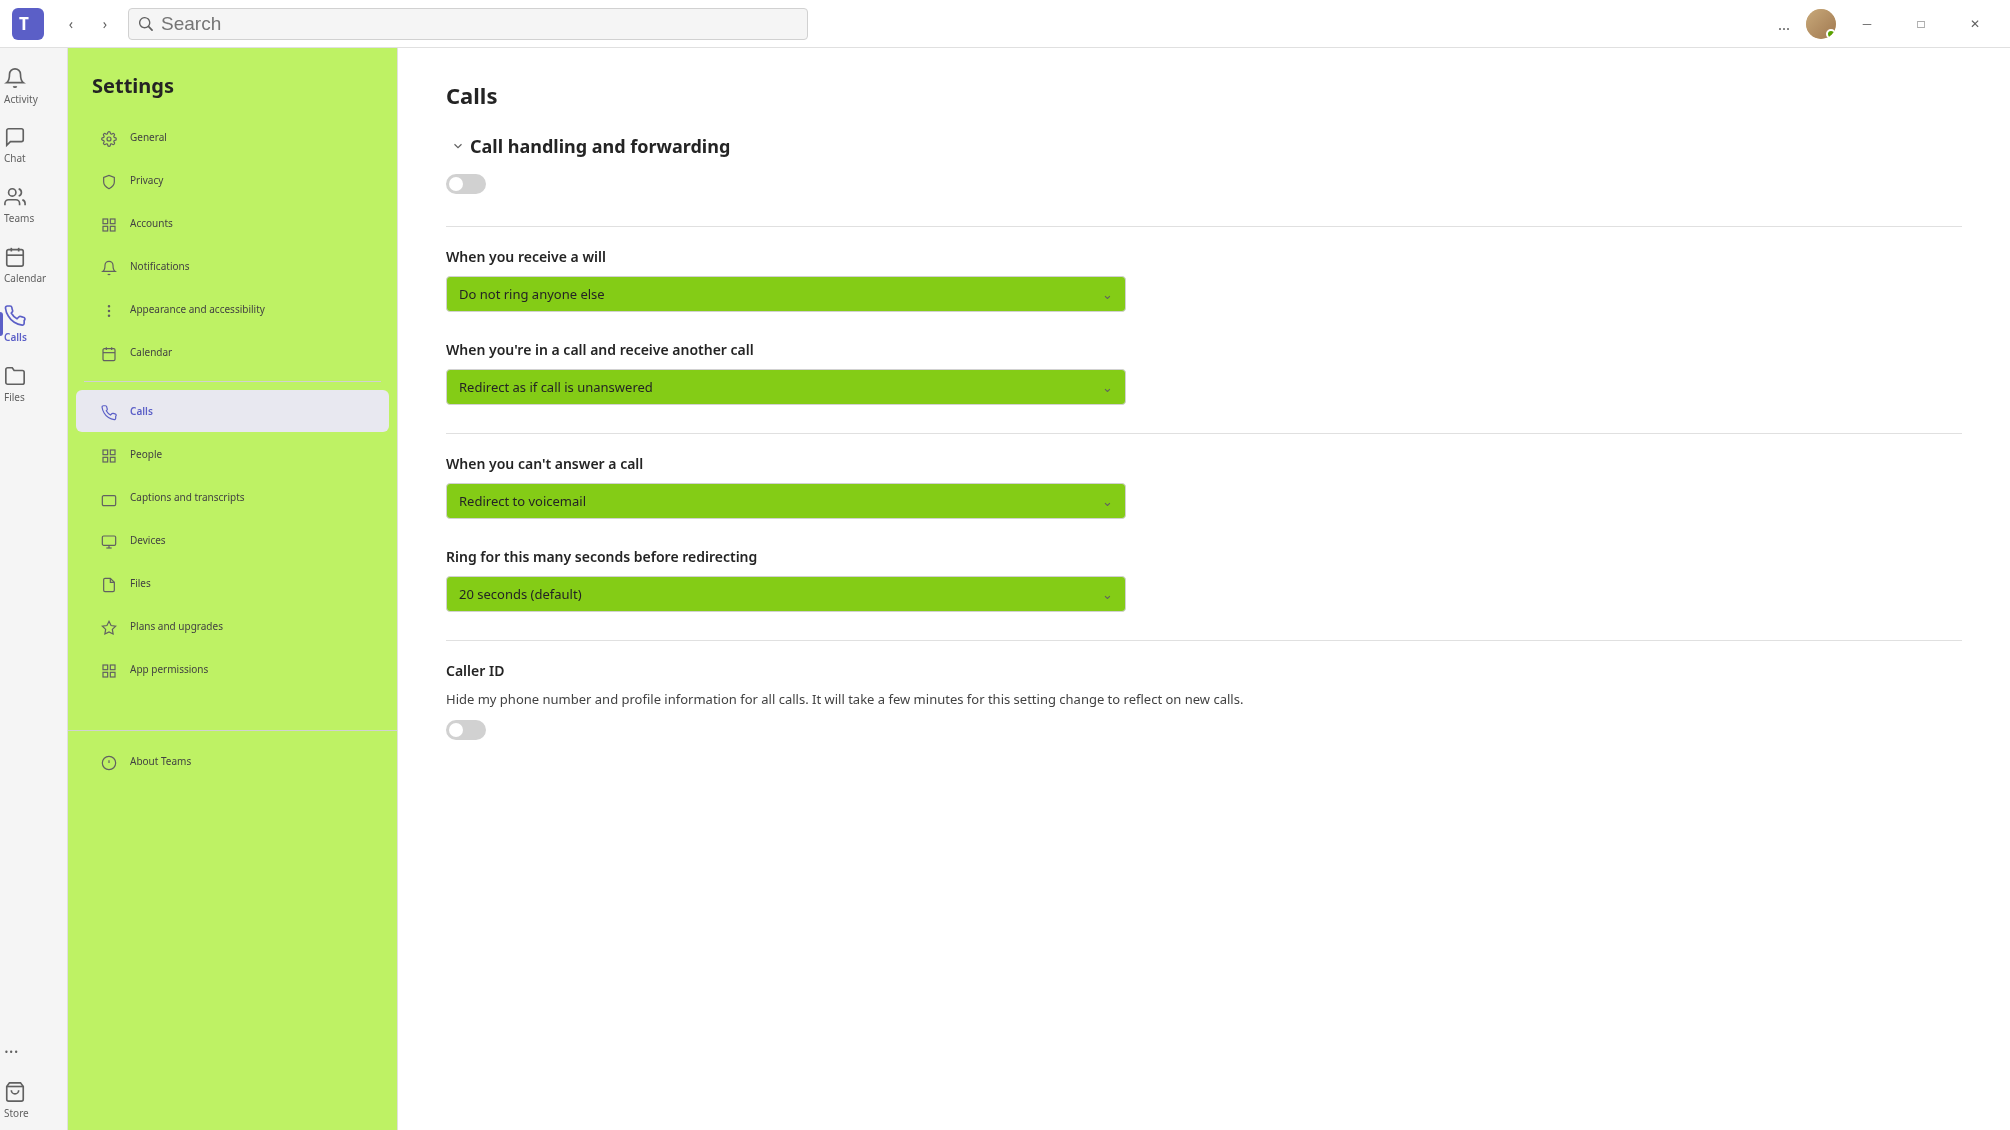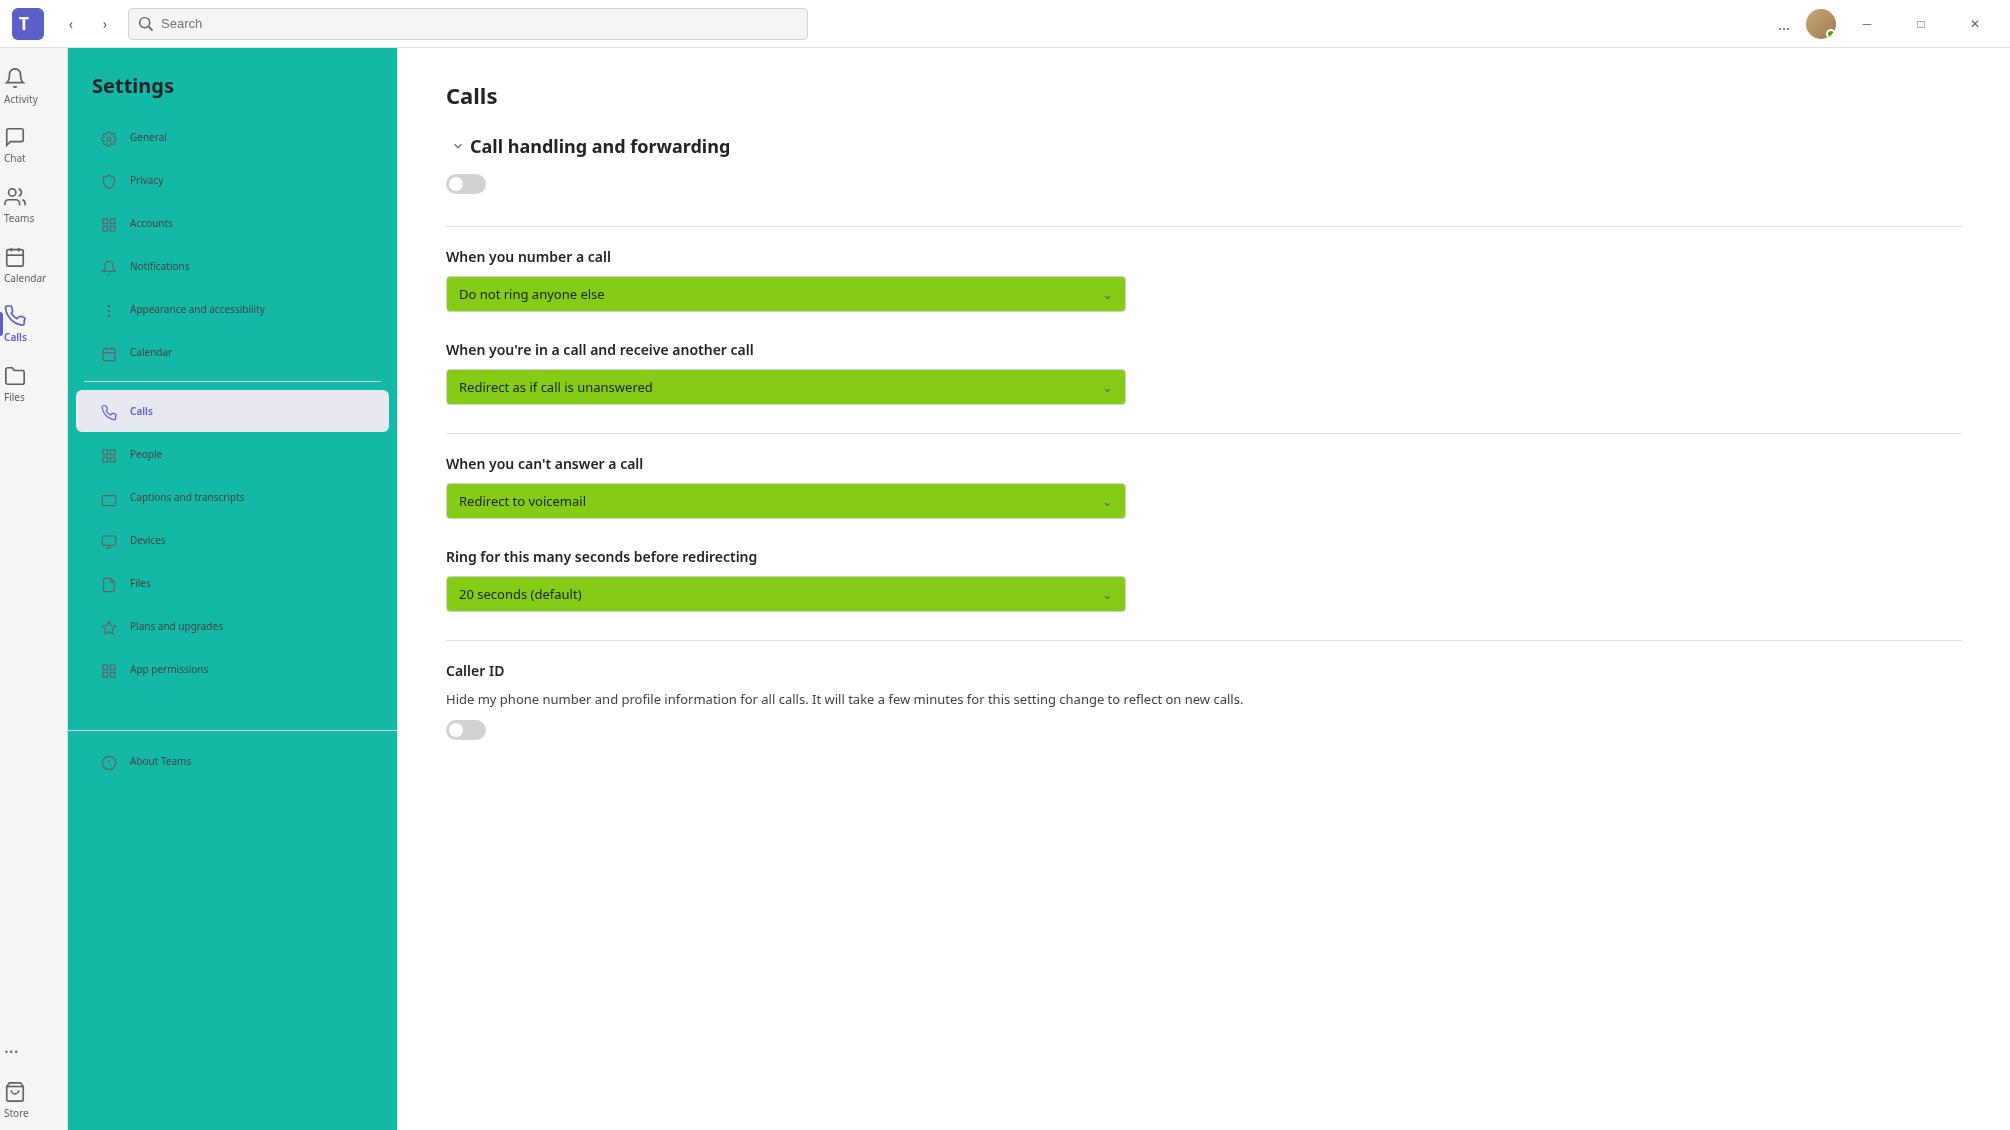--- a/index.html
+++ b/index.html
@@ -56,21 +56,21 @@
       display: flex;
       align-items: center;
       padding: 0 10px;
       gap: 8px;
       background: #f5f5f5;
     }
     .search-bar input {
       border: none;
       background: transparent;
       outline: none;
-      font-size: 13px;
+      font-size: 19px;
       color: #7f1d1d;
       flex: 1;
     }
     .titlebar-right {
       margin-left: auto;
       display: flex;
       align-items: center;
       gap: 8px;
     }
     .titlebar-btn {
@@ -164,21 +164,21 @@
       transform: translateY(-50%);
       width: 3px;
       height: 24px;
       background: #5b5fc7;
       border-radius: 0 3px 3px 0;
     }
 
     
     .settings-sidebar {
       width: 330px;
-      background: #14b8a6;
+      background: #bef264;
       padding: 16px 0;
       flex-shrink: 0;
       border-right: 1px solid #e0e0e0;
       overflow-y: auto;
     }
     .settings-title {
       font-size: 20px;
       font-weight: 700;
       padding: 8px 24px 16px;
       color: #242424;
@@ -614,21 +614,21 @@
       <div class="toggle-wrapper">
         <div class="toggle">
           <div class="toggle-thumb"></div>
         </div>
       </div>
     </div>
 
     <div class="divider"></div>
 
     <div class="setting-row">
-      <div class="setting-label">When you number a call</div>
+      <div class="setting-label">When you receive a will</div>
       <div class="dropdown">
         <span>Do not ring anyone else</span>
         <span class="dropdown-chevron">⌄</span>
       </div>
     </div>
 
     <div class="setting-row">
       <div class="setting-label">When you're in a call and receive another call</div>
       <div class="dropdown">
         <span>Redirect as if call is unanswered</span>

